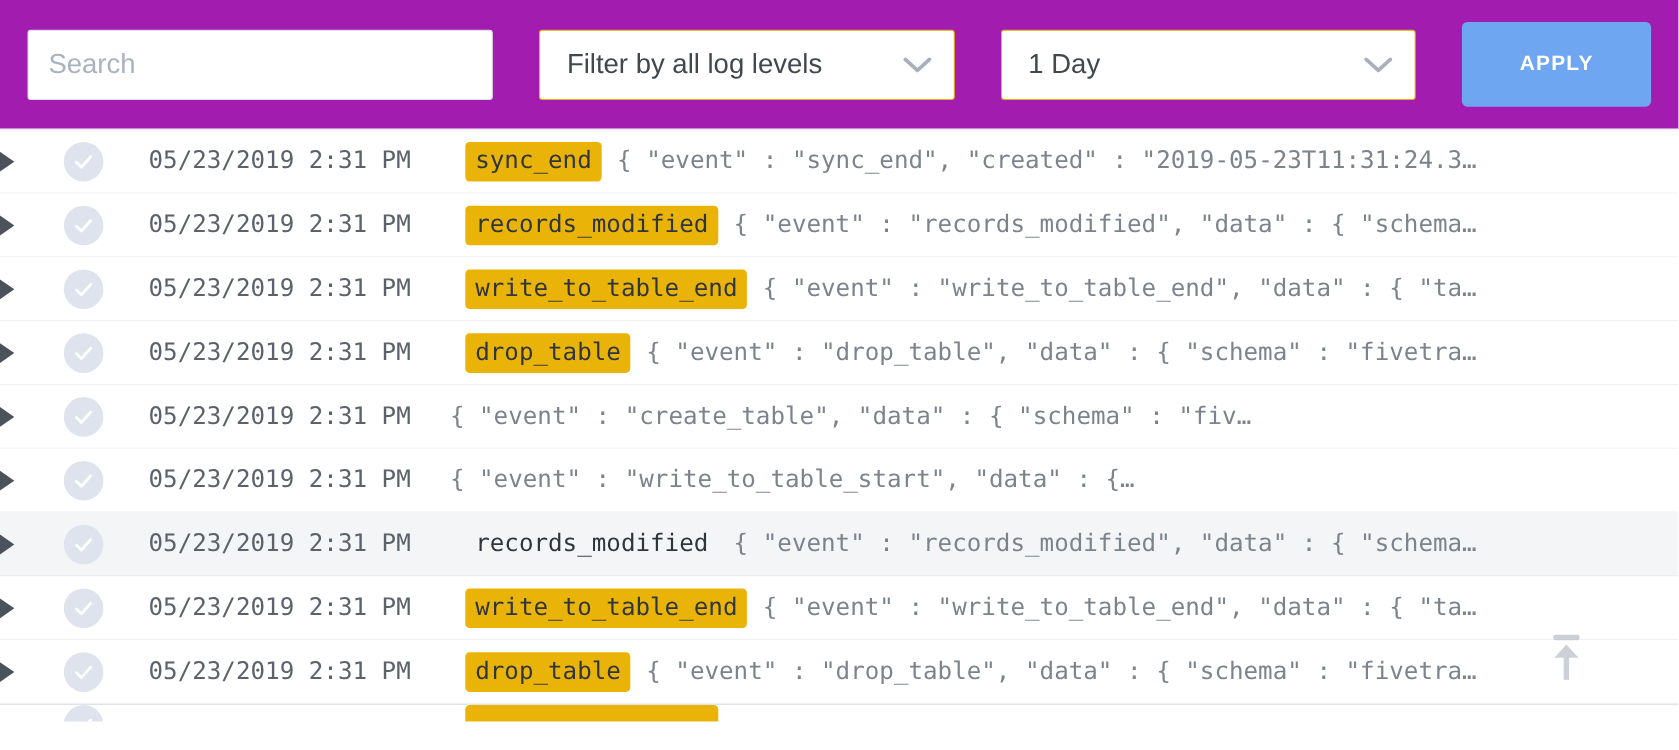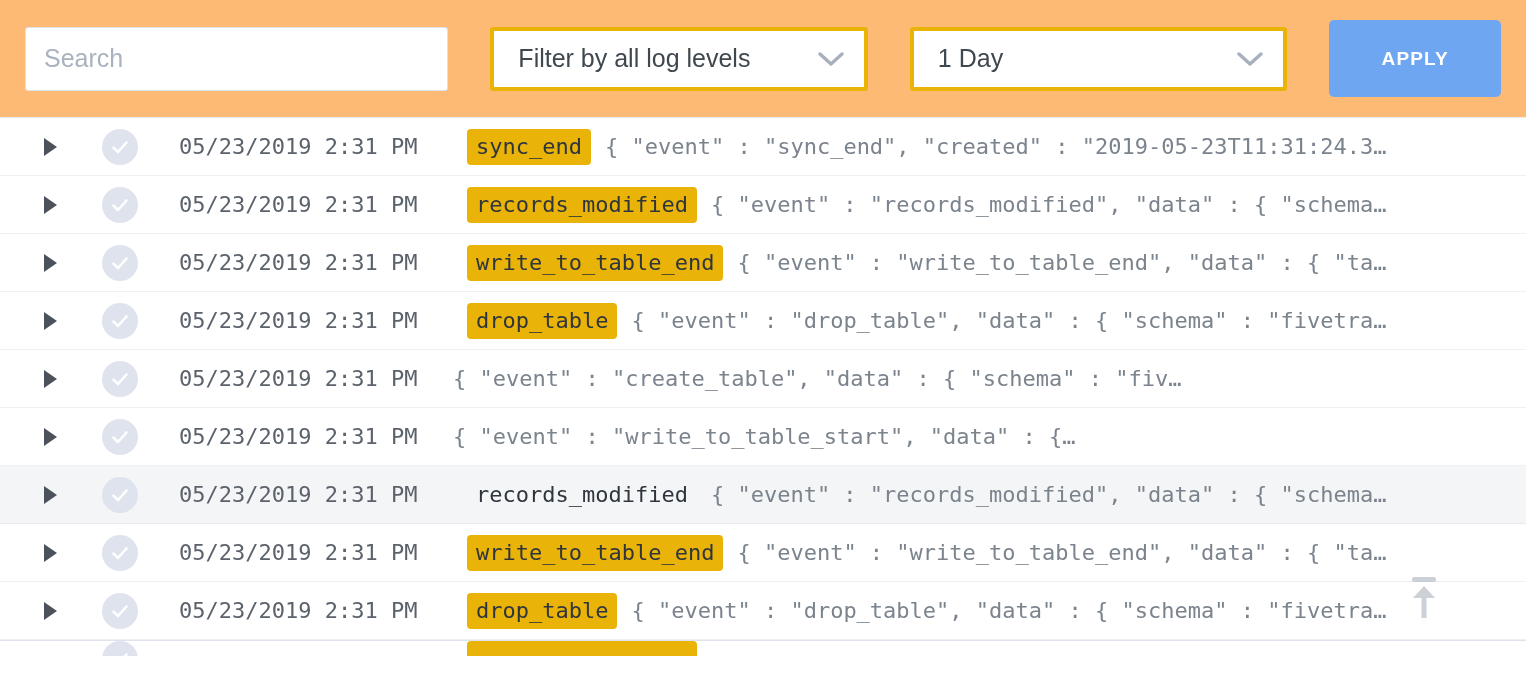--- a/index.html
+++ b/index.html
@@ -9,21 +9,21 @@
     height: 682px;
     background: #ffffff;
     font-family: "Liberation Sans", sans-serif;
     overflow: hidden;
   }
 
   
   #toolbar {
     position: relative;
     height: 117px;
-    background: #fdba74;
+    background: #a21caf;
     display: flex;
     align-items: center;
     padding: 0 25px;
     gap: 0;
   }
 
   .search-box {
     width: 424px;
     height: 64px;
     border: 1px solid #dde1e8;
@@ -39,21 +39,21 @@
     outline: none;
     background: transparent;
     font-family: "Liberation Sans", sans-serif;
     font-size: 25px;
     color: #3d4650;
   }
   .search-box input::placeholder { color: #a9b2bf; }
 
   .select-box {
     height: 64px;
-    border: 4px solid #eab308;
+    border: 1px solid #eab308;
     border-radius: 3px;
     background: #ffffff;
     display: flex;
     align-items: center;
     justify-content: space-between;
     padding: 0 20px 0 24px;
     cursor: pointer;
   }
   .select-box .sel-label {
     font-size: 25px;
@@ -87,21 +87,20 @@
     height: 565px;
     overflow: hidden;
   }
 
   .log-row {
     height: 58px;
     display: flex;
     align-items: center;
     border-bottom: 1px solid #eef0f4;
     background: #ffffff;
-    padding-left: 44px;
   }
   .log-row.highlight { background: #f4f5f6; border-bottom-color: #e8eaee; }
 
   .expand-arrow {
     width: 0;
     height: 0;
     border-left: 13px solid #4b525b;
     border-top: 9px solid transparent;
     border-bottom: 9px solid transparent;
     flex: 0 0 auto;

